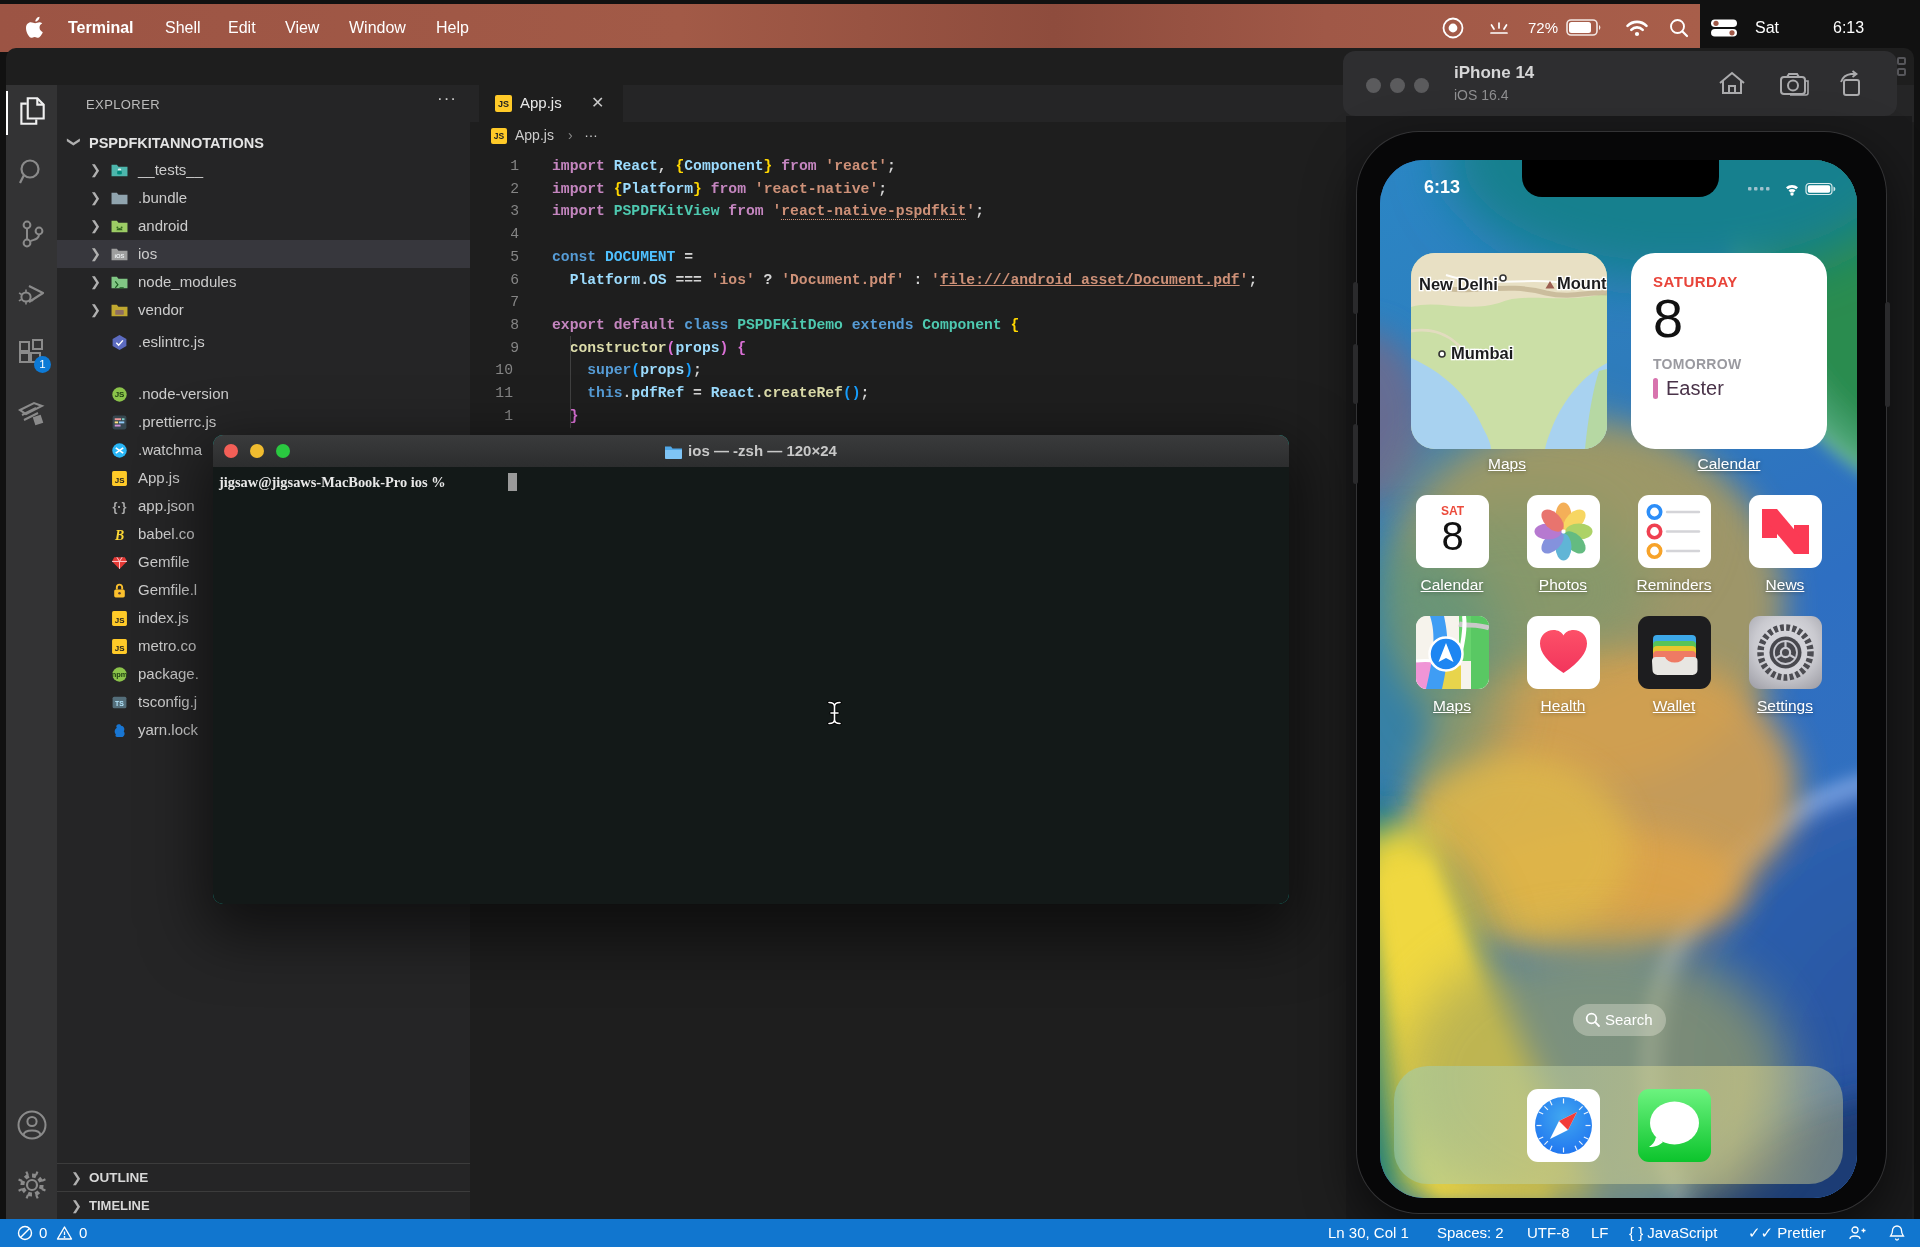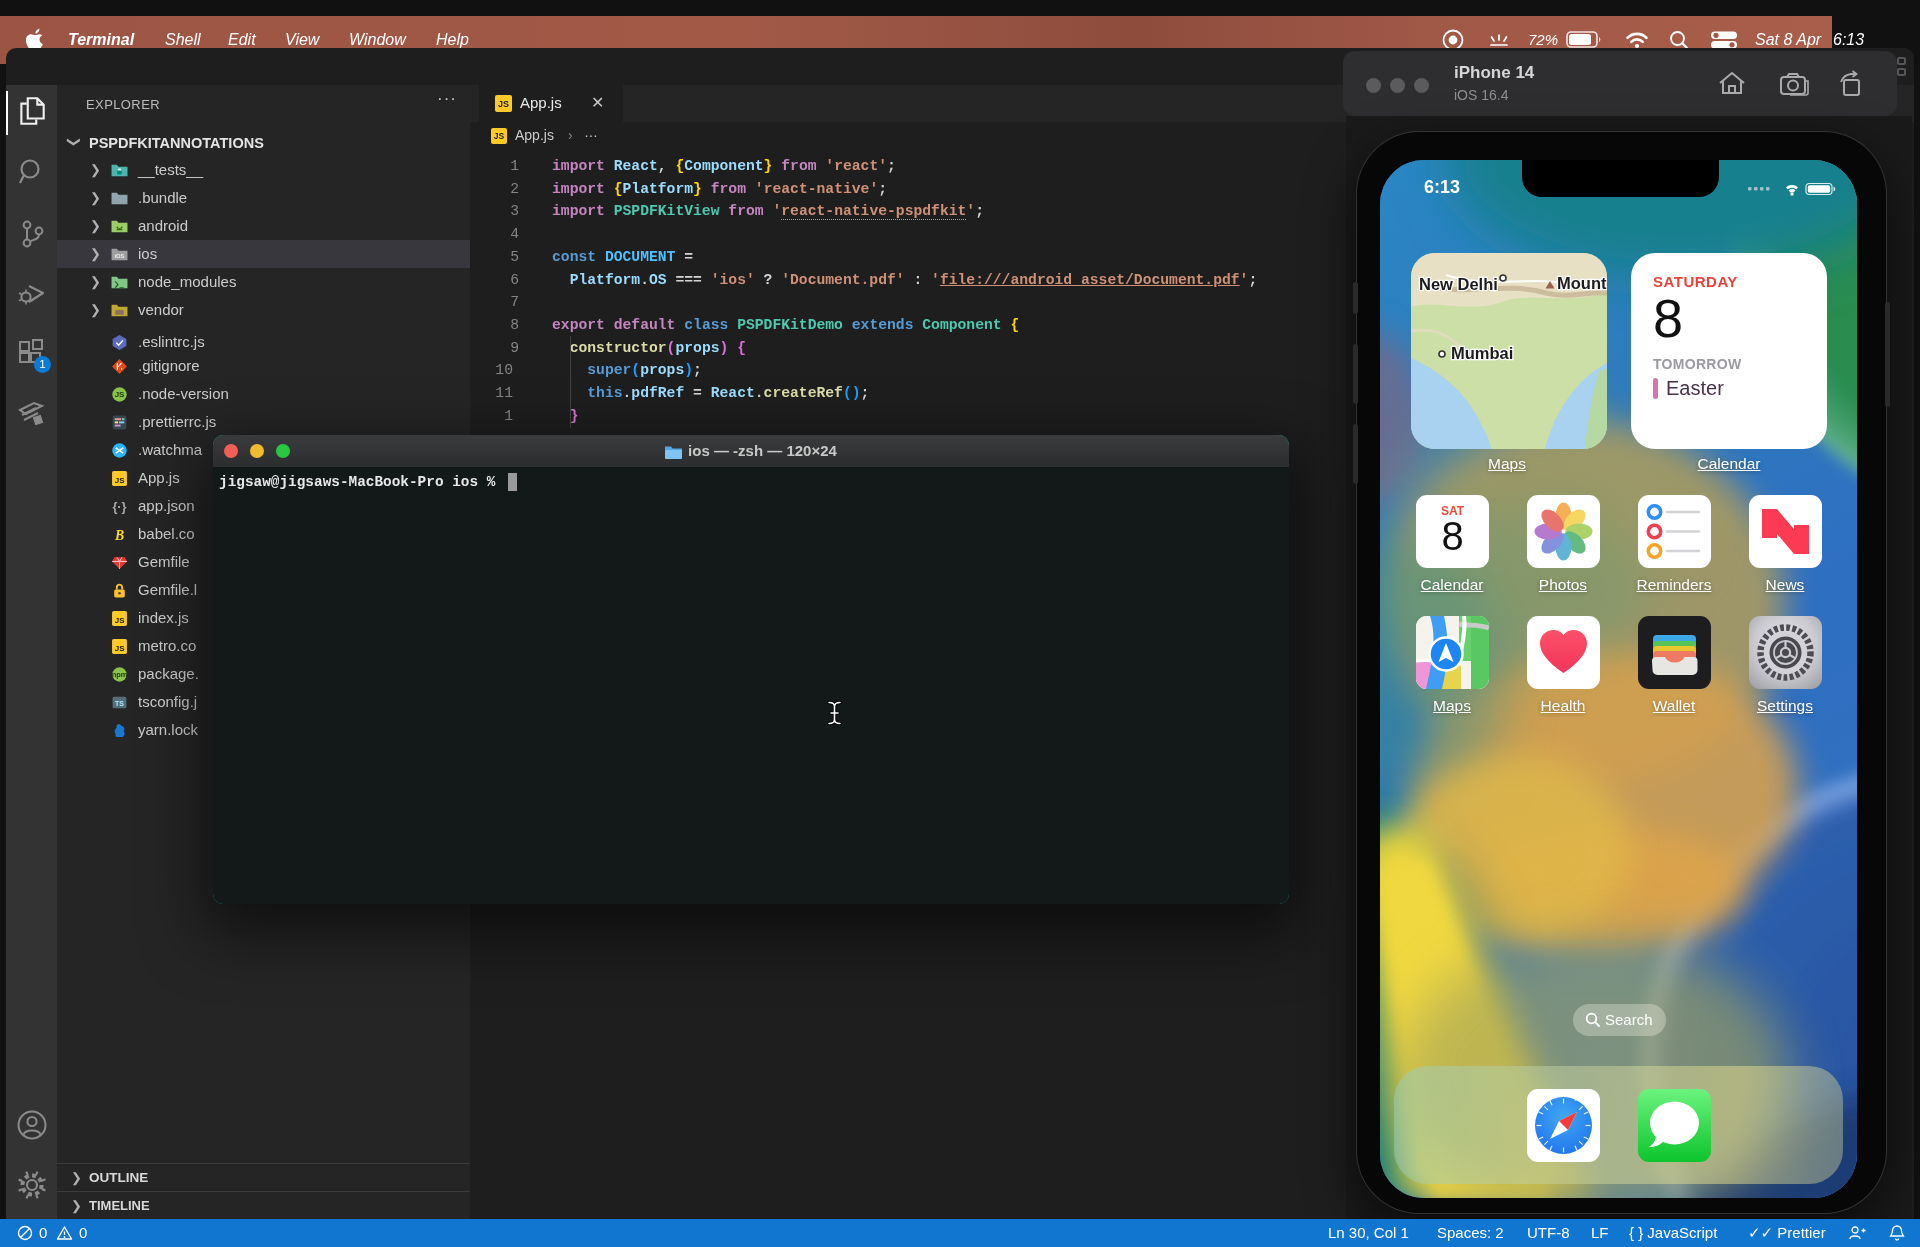--- a/index.html
+++ b/index.html
@@ -1,22 +1,22 @@
 <!DOCTYPE html>
 <html><head>
 <meta charset="utf-8">
 <style>
   * { margin:0; padding:0; box-sizing:border-box; }
   html,body { width:1920px; height:1247px; overflow:hidden; background:#111; font-family:"Liberation Sans", sans-serif; }
   .abs { position:absolute; }
   #stage { position:relative; width:1920px; height:1247px; overflow:hidden; }
 
   
-  #menubar { left:0; top:16px; width:1832px; height:48px;
-    background:linear-gradient(90deg, #9c5444 0%, #a25a47 40%, #8e4c3d 62%, #a05847 78%, #a85e4a 100%);font-style:italic; }
+  #menubar { left:0; top:4px; width:1700px; height:48px;
+    background:linear-gradient(90deg, #9c5444 0%, #a25a47 40%, #8e4c3d 62%, #a05847 78%, #a85e4a 100%); }
   #menubar .mi { position:absolute; top:0; height:48px; line-height:48px; color:#fff; font-size:16px; }
   #menubar .bold { font-weight:bold; }
 
   
   #vsc { left:6px; top:48px; width:1908px; height:1199px; background:#1e1e1e; border-radius:10px 10px 0 0; }
   #vsc-title { position:absolute; left:0; top:0; width:100%; height:37px; background:#323233; border-radius:10px 10px 0 0; }
   .tl { position:absolute; width:15px; height:15px; border-radius:50%; background:#585858; top:11px; }
   #vsc-title .t { position:absolute; width:100%; text-align:center; top:10px; color:#9a9a9a; font-size:15px; }
   #actbar { position:absolute; left:0; top:37px; width:51px; height:1134px; background:#333334; }
   #sidebar { position:absolute; left:51px; top:37px; width:413px; height:1134px; background:#252526; }
@@ -36,21 +36,21 @@
   
   .codeline, .gutnum { position:absolute; font-family:"Liberation Mono", monospace; font-size:14.7px; font-weight:bold; white-space:pre; line-height:22.7px; height:22.7px; }
   .gutnum { font-weight:normal !important; color:#858585; width:40px; text-align:right; }
 
   
   #term { left:213px; top:435px; width:1076px; height:469px; border-radius:10px; background:#14b8a6;
     box-shadow: 0 22px 60px 10px rgba(0,0,0,0.55); }
   #term-title { position:absolute; left:0; top:0; width:100%; height:32px; border-radius:10px 10px 0 0;
     background:linear-gradient(180deg,#3a3b3c,#2c2d2e); color:#c8c8c8; font-size:15px; font-weight:bold; }
   #term-body { position:absolute; left:0; top:32px; width:100%; height:437px; border-radius:0 0 10px 10px; background:rgba(20,20,20,0.97);
-    font-family:Liberation Mono, monospace; font-size:14.4px; color:#e8e8e8; }
+    font-family:Liberation Serif, serif; font-size:14.4px; color:#e8e8e8; }
 
   
   #sim-backdrop { left:1346px; top:116px; width:566px; height:1103px; background:#1a1a1b; }
   #sim-toolbar { left:1343px; top:51px; width:554px; height:65px; border-radius:12px; background:#2e2e30; }
   #sim-toolbar .dot { position:absolute; width:15px; height:15px; border-radius:50%; background:#5b5b5d; top:27px; }
   #phone { left:1357px; top:132px; width:529px; height:1081px; border-radius:62px; background:#070708;
     box-shadow: 0 0 0 1px #333335, 0 18px 50px rgba(0,0,0,0.6); }
   #screen { position:absolute; left:23px; top:28px; width:477px; height:1038px; border-radius:44px; overflow:hidden; background:#2e6fc2; }
   #notch { position:absolute; left:142px; top:0px; width:197px; height:37px; background:#000; border-radius:0 0 20px 20px; }
 
@@ -238,27 +238,20 @@
             <rect x="4" y="7.5" width="8" height="4.5" rx="0.8" fill="#8d6e63"></rect>
           </svg>
           <span class="nm">vendor</span>
         </div>
       <div class="exrow" style="top:243px">
           <svg class="fic" viewBox="0 0 16 16">
             <path fill="#5c6bc0" d="M8 1 L14.5 4.7 V11.3 L8 15 L1.5 11.3 V4.7 Z"></path>
             <path d="M5 8.3 L7.2 10.5 L11.2 6" stroke="#fff" stroke-width="1.4" fill="none"></path>
           </svg>
           <span class="nm">.eslintrc.js</span>
-        </div>
-      <div class="exrow" style="top:267px">
-          <svg class="fic" viewBox="0 0 16 16">
-            <path fill="#e64a19" d="M8 1 L15 8 L8 15 L1 8 Z"></path>
-            <path d="M6 5 v6 M6 8 c3 0 2-3 4-3 M10 9.5 v1.5" stroke="#fff" stroke-width="1.1" fill="none"></path>
-          </svg>
-          <span class="nm">.gitignore</span>
         </div>
       <div class="exrow" style="top:295px">
           <svg class="fic" viewBox="0 0 16 16">
             <circle cx="8" cy="8" r="6.8" fill="#8bc34a"></circle>
             <text x="8" y="10.8" font-size="7.5" fill="#1b3a10" text-anchor="middle" font-family="Liberation Sans" font-weight="bold">JS</text>
           </svg>
           <span class="nm">.node-version</span>
         </div>
       <div class="exrow" style="top:323px">
           <svg class="fic" viewBox="0 0 16 16">

